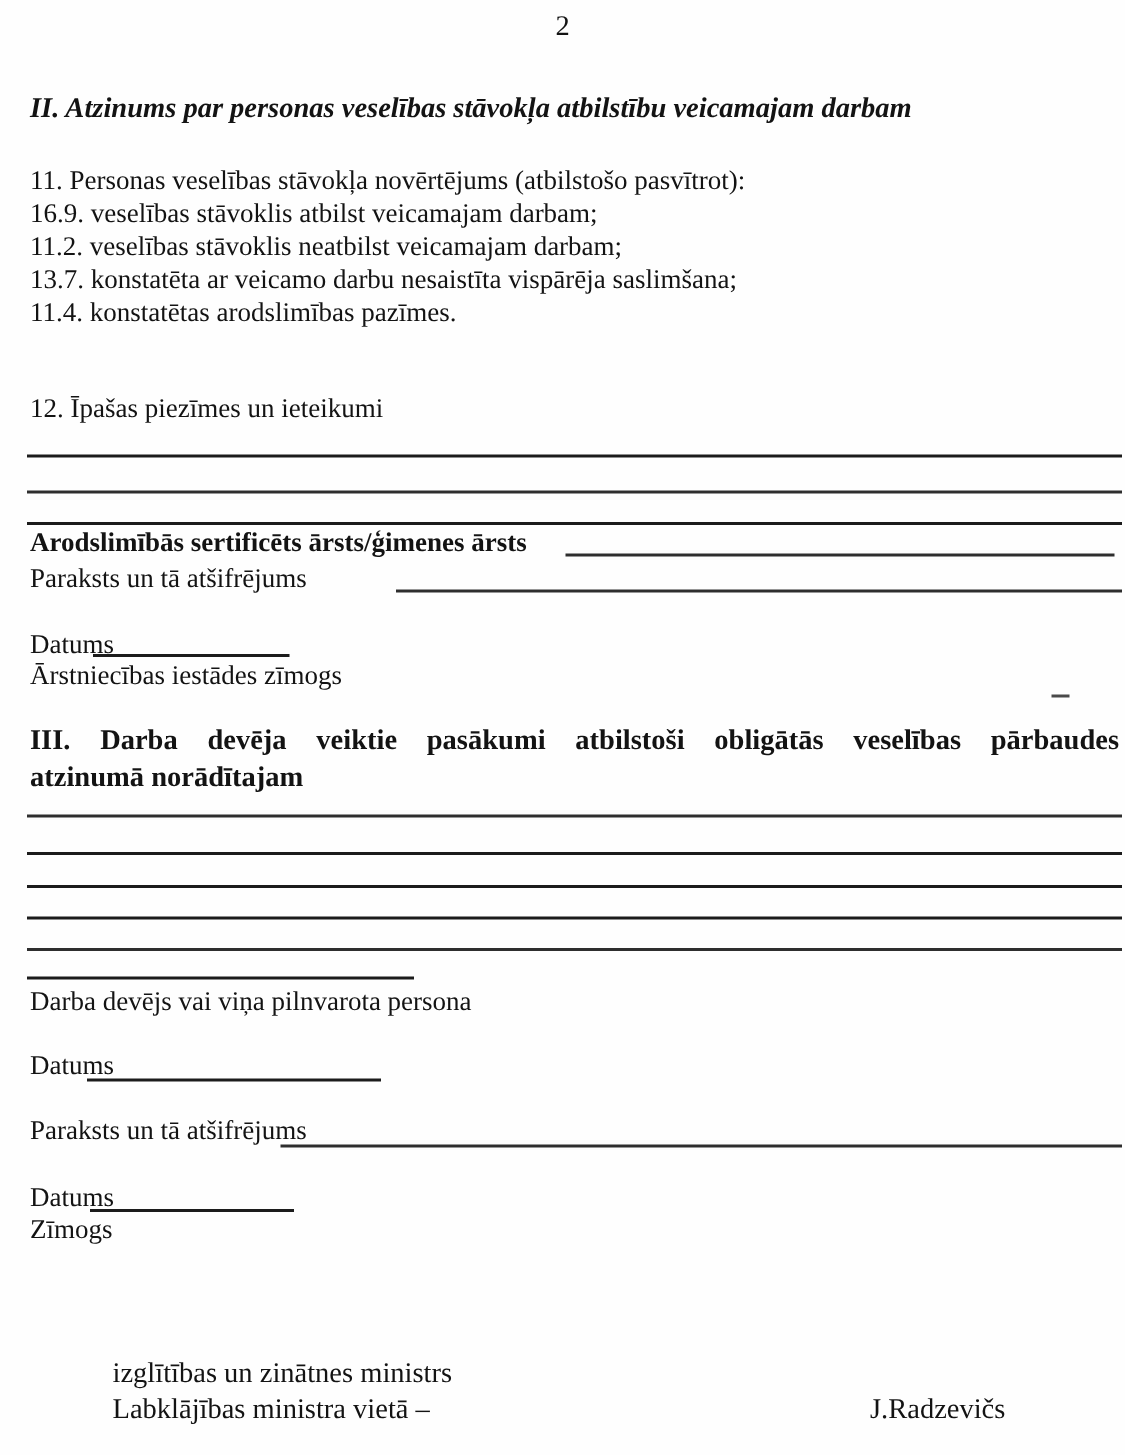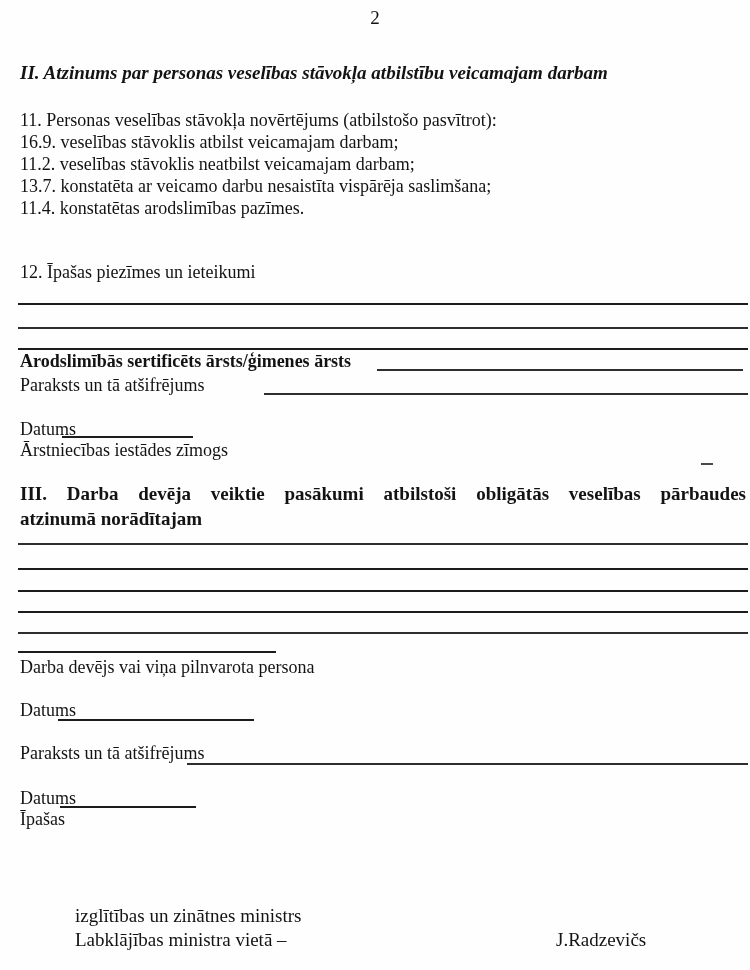--- a/index.html
+++ b/index.html
@@ -114,21 +114,21 @@
 
   <div class="abs body-text" style="left:20px; top:699px;">Datums</div>
   <div class="rule" style="top:719px; left:58px; width:196px;"></div>
 
   <div class="abs body-text" style="left:20px; top:742px;">Paraksts un tā atšifrējums</div>
   <div class="rule soft" style="top:763px; left:187px; width:561px;"></div>
 
   <div class="abs body-text" style="left:20px; top:787px;">Datums</div>
   <div class="rule" style="top:806px; left:60px; width:136px;"></div>
 
-  <div class="abs body-text" style="left:20px; top:808px;">Īpašas</div>
+  <div class="abs body-text" style="left:20px; top:808px;">Zīmogs</div>
 
   <div class="abs footer-text" style="left:75px; top:904px;">
     <div>izglītības un zinātnes ministrs</div>
     <div>Labklājības ministra vietā –</div>
   </div>
-  <div class="abs footer-text" style="left:556px; top:928px;">J.Radzevičs</div>
+  <div class="abs footer-text" style="left:580px; top:928px;">J.Radzevičs</div>
 
 </div>
 
 </body></html>

